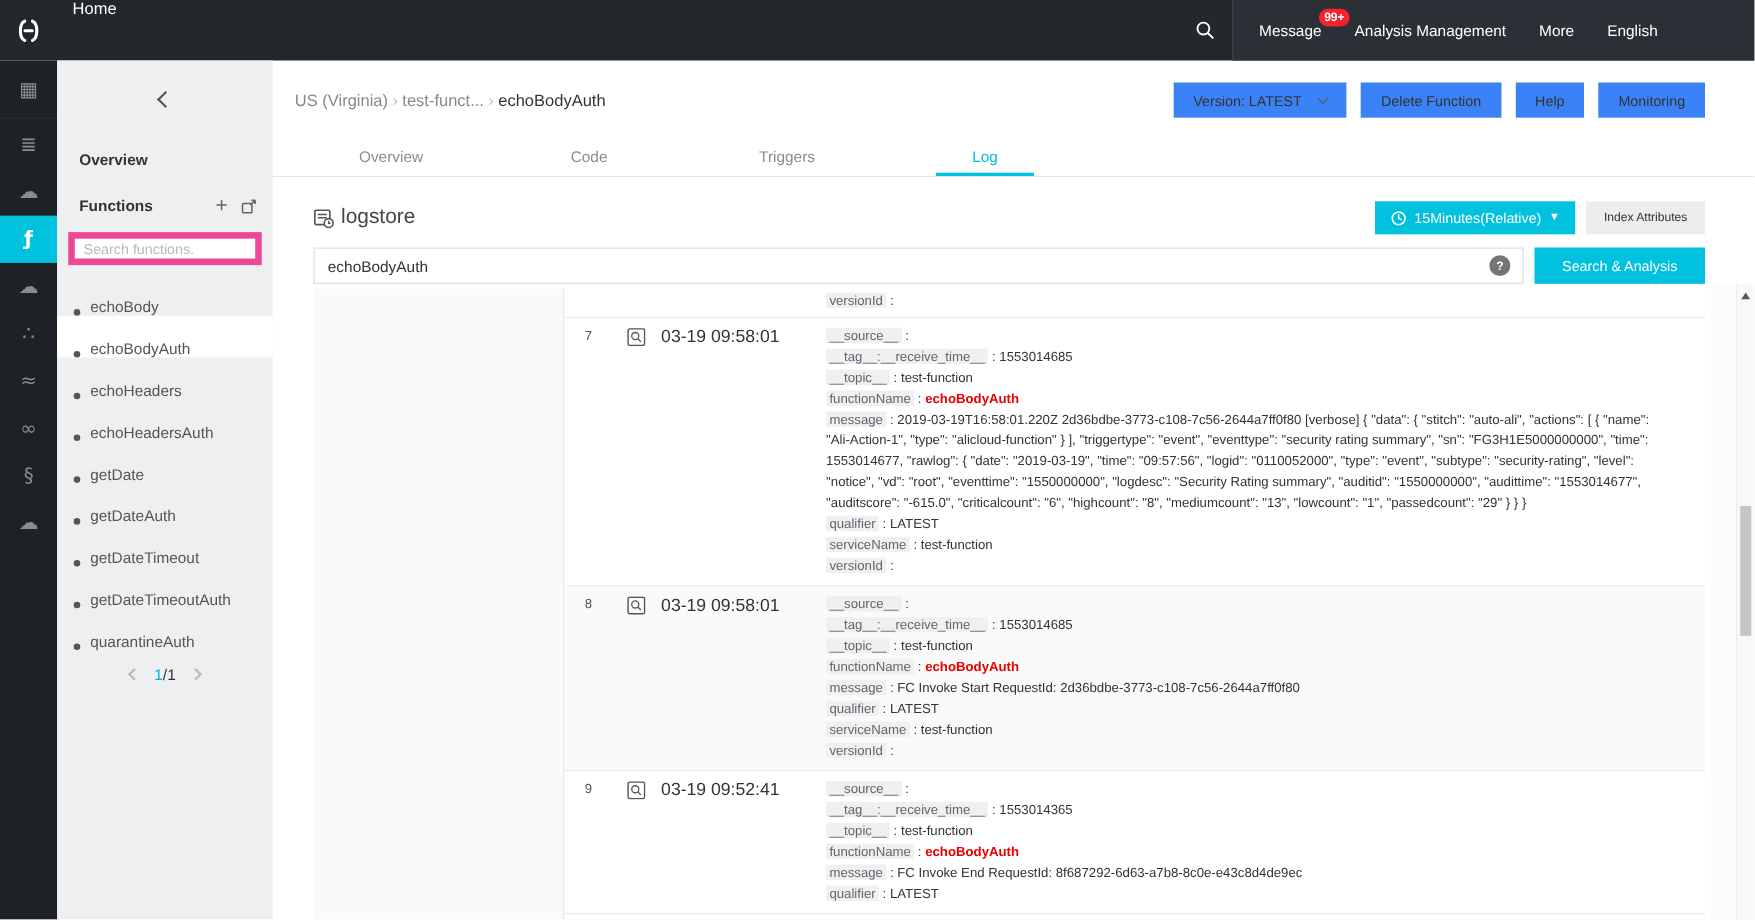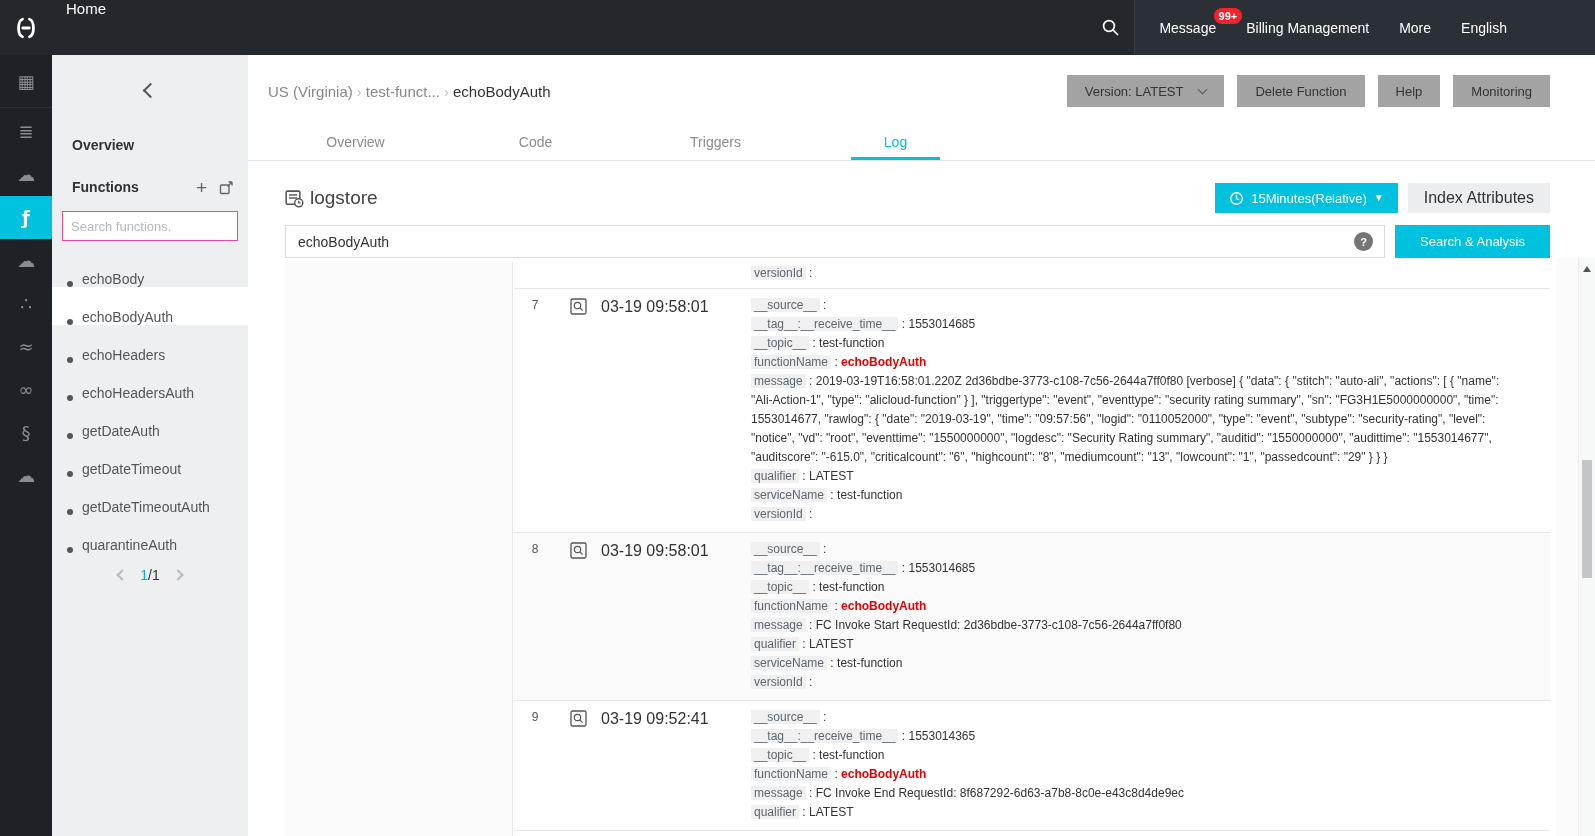--- a/index.html
+++ b/index.html
@@ -32,50 +32,50 @@
   .collapse-btn { height:70px; display:flex; align-items:center; justify-content:center; cursor:pointer; }
   .chev { display:inline-block; border-style:solid; border-color:#555; border-width:0; }
   .chev-left  { width:11px; height:11px; border-left-width:2px; border-bottom-width:2px; transform:rotate(45deg); }
   .chev-down-sm { width:7px; height:7px; border-right-width:1.5px; border-bottom-width:1.5px; transform:rotate(45deg); margin-top:-4px; }
   .nav-heading { font-weight:bold; color:#333; padding:0 0 0 20px; height:40px; display:flex; align-items:center; }
   .nav-heading.funcs { margin-top:2px; }
   .nav-head-icons { margin-left:auto; margin-right:14px; display:flex; align-items:center; gap:12px; }
   .plus-icon { font-size:19px; font-weight:normal; color:#666; cursor:pointer; line-height:1; }
   .expand-icon { cursor:pointer; display:flex; }
   .nav-search { margin:4px 10px 8px 10px; }
-  .nav-search input { width:100%; height:30px; border:1px solid #ec4899; background:#fff; padding:0 8px; font-size:13px; color:#333; outline:none; font-family:inherit; }
+  .nav-search input { width:100%; height:30px; border:6px solid #ec4899; background:#fff; padding:0 8px; font-size:13px; color:#333; outline:none; font-family:inherit; }
   .nav-search input::placeholder { color:#b6babe; }
   .nav-item { height:38px; display:flex; align-items:flex-end; padding-left:15px; color:#555; cursor:pointer; }
   .nav-item.selected { background:#fff; }
   .bullet { width:6px; height:6px; border-radius:50%; background:#555; margin-right:9px; flex:none; }
   .nav-pager { display:flex; align-items:center; justify-content:center; gap:14px; margin-top:14px; color:#b7bbbe; font-size:14px; }
   .pager-chev { width:8px; height:8px; border-style:solid; border-color:#b7bbbe; border-width:0; cursor:pointer; }
   .pager-prev { border-left-width:2px; border-bottom-width:2px; transform:rotate(45deg); }
   .pager-next { border-right-width:2px; border-top-width:2px; transform:rotate(45deg); }
   .pager-cur { color:#00b3d4; } .pager-rest { color:#333; }
 
   
   .main { flex:1; display:flex; flex-direction:column; background:#fff; min-width:0; }
   .fn-header { height:72px; display:flex; align-items:center; padding:0 45px 0 20px; }
   .breadcrumb { display:flex; align-items:center; font-size:15px; color:#888; gap:4px; }
   .bc-sep { color:#c0c0c0; font-size:15px; }
   .bc-last { color:#333; }
   .hd-actions { margin-left:auto; display:flex; gap:13px; }
-  .btn-gray { background:#a3a3a3; border:none; color:#333; font-size:13px; height:32px; padding:0 18px; cursor:pointer; font-family:inherit; display:flex; align-items:center; gap:16px; }
+  .btn-gray { background:#3b82f6; border:none; color:#333; font-size:13px; height:32px; padding:0 18px; cursor:pointer; font-family:inherit; display:flex; align-items:center; gap:16px; }
   .tabbar { height:34px; border-bottom:1px solid #e3e5e7; display:flex; padding-left:45px; }
   .tab { width:125px; text-align:center; font-size:14px; color:#8c8c8c; cursor:pointer; line-height:31px; position:relative; margin-right:55px; }
   .tab.active { color:#00c1de; }
   .tab.active::after { content:""; position:absolute; left:18px; right:18px; bottom:0; height:3px; background:#00c1de; }
 
   .content { padding:0 45px 0 37px; flex:1; display:flex; flex-direction:column; min-height:0; }
   .ls-header { margin-top:20px; height:34px; display:flex; align-items:center; }
   .ls-title { font-size:19px; color:#444; display:flex; align-items:center; gap:6px; }
   .ls-actions { margin-left:auto; display:flex; gap:10px; align-items:center; }
   .btn-cyan { background:#00c1de; color:#fff; border:none; font-size:13px; height:30px; padding:0 14px; cursor:pointer; font-family:inherit; display:flex; align-items:center; gap:7px; }
-  .btn-index { background:#ebedee; border:none; color:#333; font-size:16px; height:30px; padding:0 16px; cursor:pointer; font-family:inherit; }
+  .btn-index { background:#ebedee; border:none; color:#333; font-size:11px; height:30px; padding:0 16px; cursor:pointer; font-family:inherit; }
   .tri-down { font-size:10px; line-height:1; }
 
   .search-row { margin-top:10px; height:33px; display:flex; gap:10px; }
   .query-wrap { flex:1; position:relative; }
   .query-wrap input { width:100%; height:33px; border:1px solid #d9dbdd; padding:0 40px 0 12px; font-size:14px; color:#333; outline:none; font-family:inherit; }
   .help-circle { position:absolute; right:12px; top:7px; width:19px; height:19px; border-radius:50%; background:#757575; color:#fff; font-size:11px; font-weight:bold; display:flex; align-items:center; justify-content:center; cursor:pointer; }
   .btn-search { width:155px; background:#00c1de; color:#fff; border:none; font-size:13px; cursor:pointer; font-family:inherit; }
 
   
   .viewport { position:relative; flex:1; overflow:hidden; margin-top:0; }
@@ -116,21 +116,21 @@
       <svg width="19" height="19" viewBox="0 0 19 19" fill="none">
         <circle cx="8" cy="8" r="5.4" stroke="#fff" stroke-width="1.7"></circle>
         <line x1="12.2" y1="12.2" x2="16.5" y2="16.5" stroke="#fff" stroke-width="1.7" stroke-linecap="round"></line>
       </svg>
     </div>
     <div class="tb-cluster">
       <span class="tb-item">
         <span>Message</span>
         <span class="badge">99+</span>
       </span>
-      <span class="tb-item">Billing Management</span>
+      <span class="tb-item">Analysis Management</span>
       <span class="tb-item">More</span>
       <span class="tb-item">English</span>
     </div>
   </div>
 </div>
 
 <div class="shell">
 
   <div class="rail" id="rail">
       <div class="rail-item first">
@@ -196,20 +196,24 @@
     <span class="bullet"></span>
     <span class="nav-label">echoBodyAuth</span>
   </div>
         <div class="nav-item">
     <span class="bullet"></span>
     <span class="nav-label">echoHeaders</span>
   </div>
         <div class="nav-item">
     <span class="bullet"></span>
     <span class="nav-label">echoHeadersAuth</span>
+  </div>
+        <div class="nav-item">
+    <span class="bullet"></span>
+    <span class="nav-label">getDate</span>
   </div>
         <div class="nav-item">
     <span class="bullet"></span>
     <span class="nav-label">getDateAuth</span>
   </div>
         <div class="nav-item">
     <span class="bullet"></span>
     <span class="nav-label">getDateTimeout</span>
   </div>
         <div class="nav-item">

